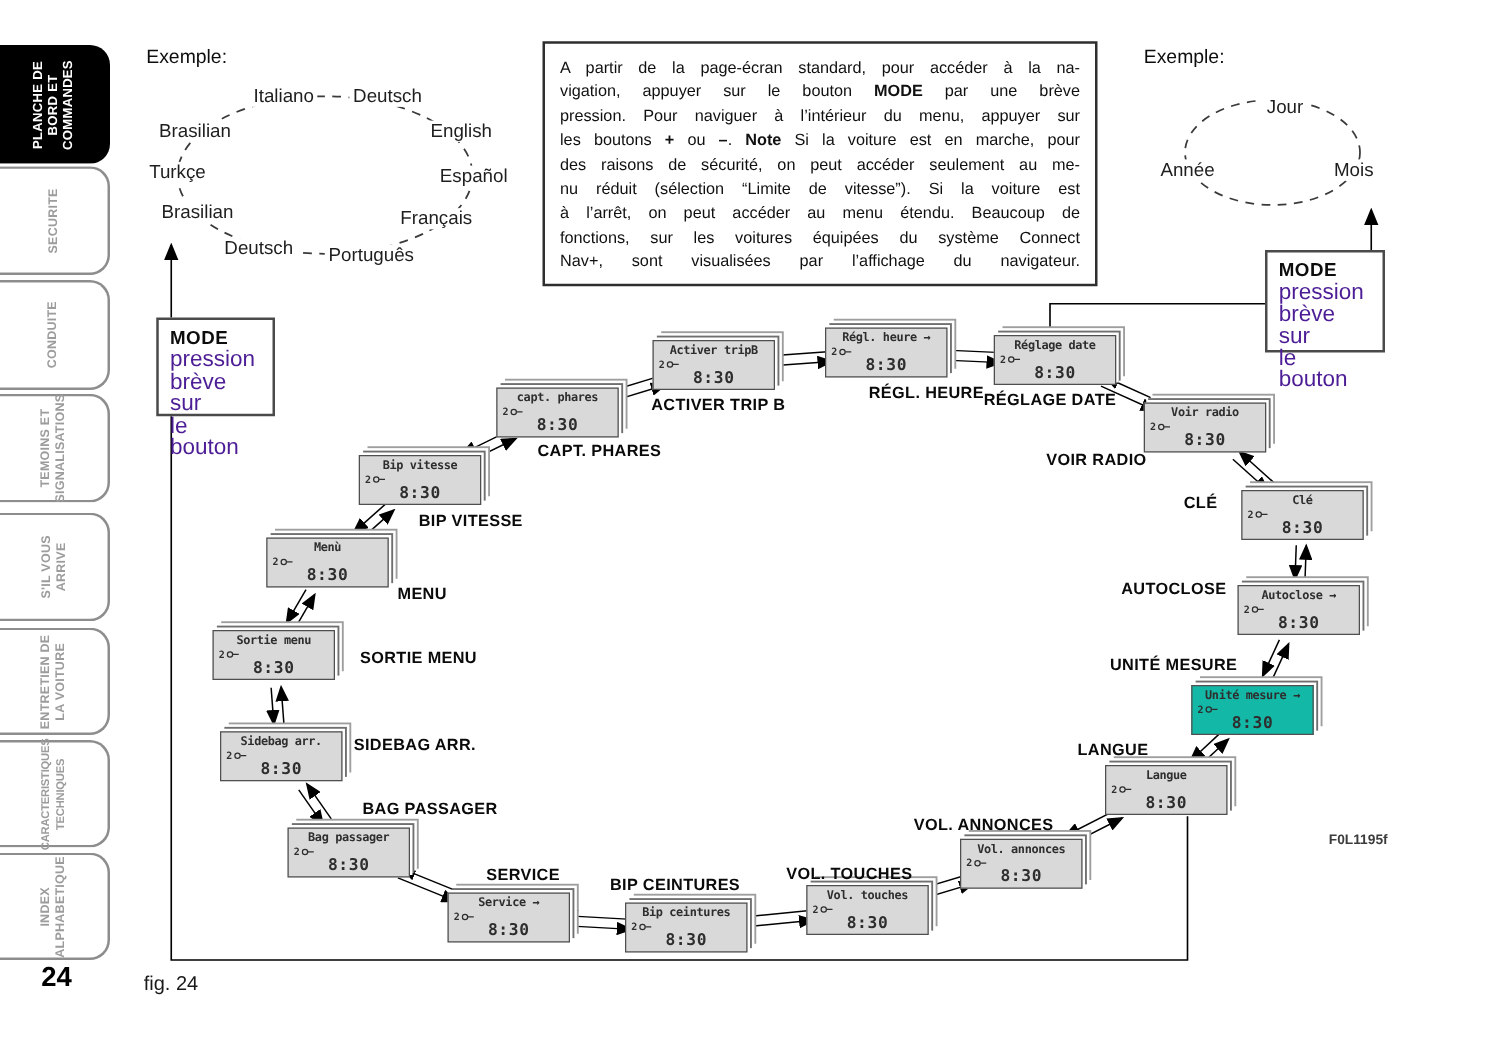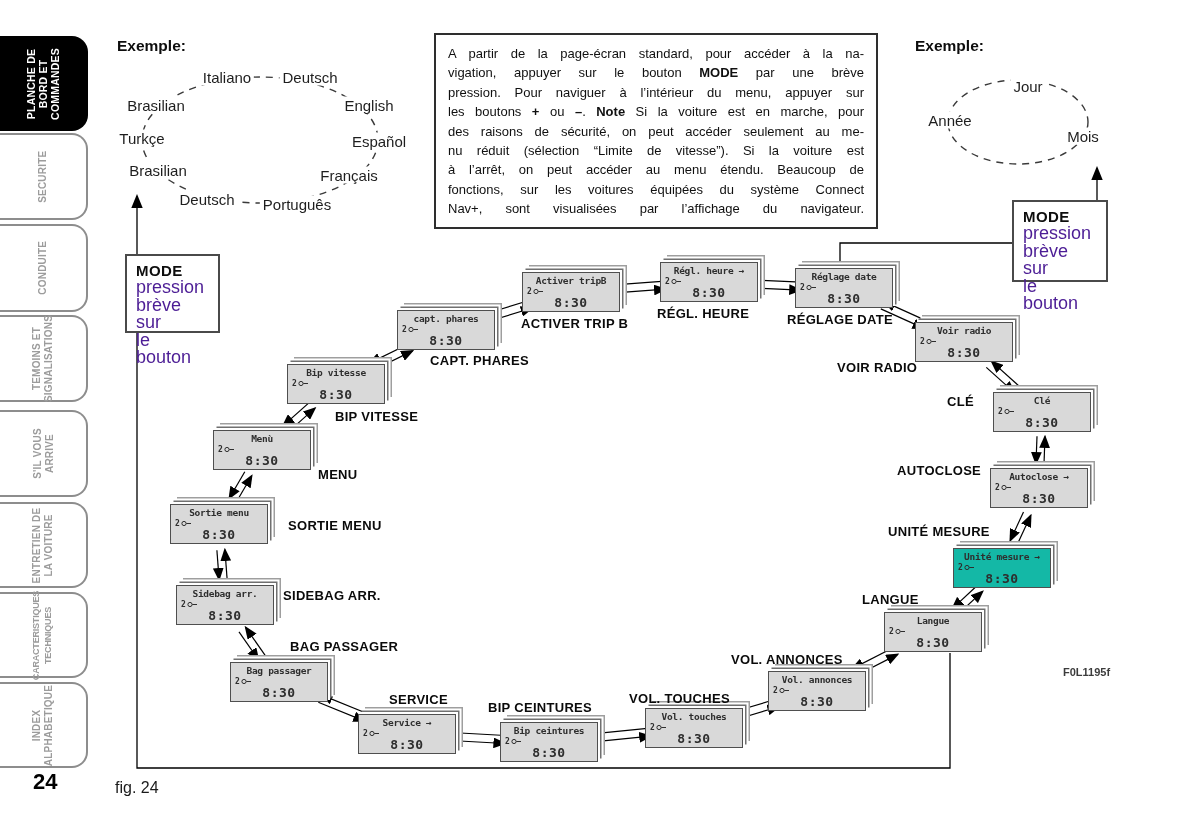--- a/index.html
+++ b/index.html
@@ -10,21 +10,21 @@
   
   .tab{position:absolute;left:0;width:88px;background:#fff;border:2px solid #8d8d8d;border-left:none;
        border-radius:0 16px 16px 0;display:flex;align-items:center;justify-content:center;z-index:2}
   .tab.active{background:#000;border-color:#000}
   .tab-label{transform:rotate(-90deg);font-weight:bold;font-size:10px;line-height:11.5px;text-align:center;
        white-space:pre-line;color:#9c9c9c;letter-spacing:.2px}
   .tab.active .tab-label{color:#fff;font-size:10.5px;line-height:12px}
   .tab.small .tab-label{font-size:9px;letter-spacing:-.2px}
   .page-number{position:absolute;left:33px;top:769px;font-size:22px;font-weight:bold;color:#000;z-index:2}
   
-  .heading{position:absolute;font-weight:bold;font-size:15.5px;color:#0d0d0d;z-index:2}
+  .heading{position:absolute;font-weight:normal;font-size:15.5px;color:#0d0d0d;z-index:2}
   .fig-caption{position:absolute;left:115px;top:779px;font-size:16px;color:#1a1a1a;z-index:2}
   .fig-code{position:absolute;left:1063px;top:666px;font-size:11px;font-weight:bold;color:#3c3c3c;z-index:2}
   
   .cycle-label{position:absolute;transform:translate(-50%,-50%);background:#fff;padding:0 3px;
        font-size:15px;color:#1e1e1e;white-space:nowrap;z-index:2}
   
   .mode-box{position:absolute;background:#fff;border:2px solid #4a4a4a;padding:6px 9px 5px 9px;z-index:3}
   .mode-title{font-weight:bold;font-size:15px;letter-spacing:.4px;color:#0d0d0d}
   .mode-text{font-size:18px;line-height:17.5px;white-space:pre-line;color:#4c1d95}
   
@@ -146,21 +146,21 @@
       <div class="cycle-label" style="left: 349px; top: 175px;">Français</div>
       <div class="cycle-label" style="left: 297px; top: 204px;">Português</div>
       <div class="cycle-label" style="left: 207px; top: 199px;">Deutsch</div>
       <div class="cycle-label" style="left: 158px; top: 170px;">Brasilian</div>
       <div class="cycle-label" style="left: 142px; top: 138px;">Turkçe</div>
       <div class="cycle-label" style="left: 156px; top: 105px;">Brasilian</div>
     </div>
   <div id="date-cycle">
       <div class="cycle-label" style="left: 1028px; top: 86px;">Jour</div>
       <div class="cycle-label" style="left: 1083px; top: 136px;">Mois</div>
-      <div class="cycle-label" style="left: 950px; top: 120px;">Année</div>
+      <div class="cycle-label" style="left: 950px; top: 136px;">Année</div>
     </div>
 
   <div class="note-box" id="note-box"><span>A partir de la page-écran standard, pour accéder à la na-
 vigation, appuyer sur le bouton </span><span class="seg-b">MODE</span><span> par une brève
 pression. Pour naviguer à l’intérieur du menu, appuyer sur
 les boutons </span><span class="seg-b">+</span><span> ou </span><span class="seg-b">–</span><span>. </span><span class="seg-b">Note</span><span> Si la voiture est en marche, pour
 des raisons de sécurité, on peut accéder seulement au me-
 nu réduit (sélection “Limite de vitesse”). Si la voiture est
 à l’arrêt, on peut accéder au menu étendu. Beaucoup de
 fonctions, sur les voitures équipées du système Connect
@@ -196,21 +196,21 @@
         <div class="scr-text">Régl. heure →</div>
         <div class="scr-status">
           <span>2</span>
           <svg width="11" height="7" viewBox="0 0 11 7">
             <circle cx="3" cy="3.5" r="2.1" fill="none" stroke="#2e2e2e" stroke-width="1"></circle>
             <path d="M5.3 3.5 H10" stroke="#2e2e2e" stroke-width="1" fill="none"></path>
           </svg>
         </div>
         <div class="scr-time">8:30</div>
       </div>
-      <div class="scr-label" style="left: 657px; top: 306px;">RÉGL. HEURE</div>
+      <div class="scr-label" style="left: 695px; top: 306px;">RÉGL. HEURE</div>
       <div class="screen" style="left: 795px; top: 268px; background: rgb(217, 217, 217);">
         <div class="scr-text">Réglage date</div>
         <div class="scr-status">
           <span>2</span>
           <svg width="11" height="7" viewBox="0 0 11 7">
             <circle cx="3" cy="3.5" r="2.1" fill="none" stroke="#2e2e2e" stroke-width="1"></circle>
             <path d="M5.3 3.5 H10" stroke="#2e2e2e" stroke-width="1" fill="none"></path>
           </svg>
         </div>
         <div class="scr-time">8:30</div>

